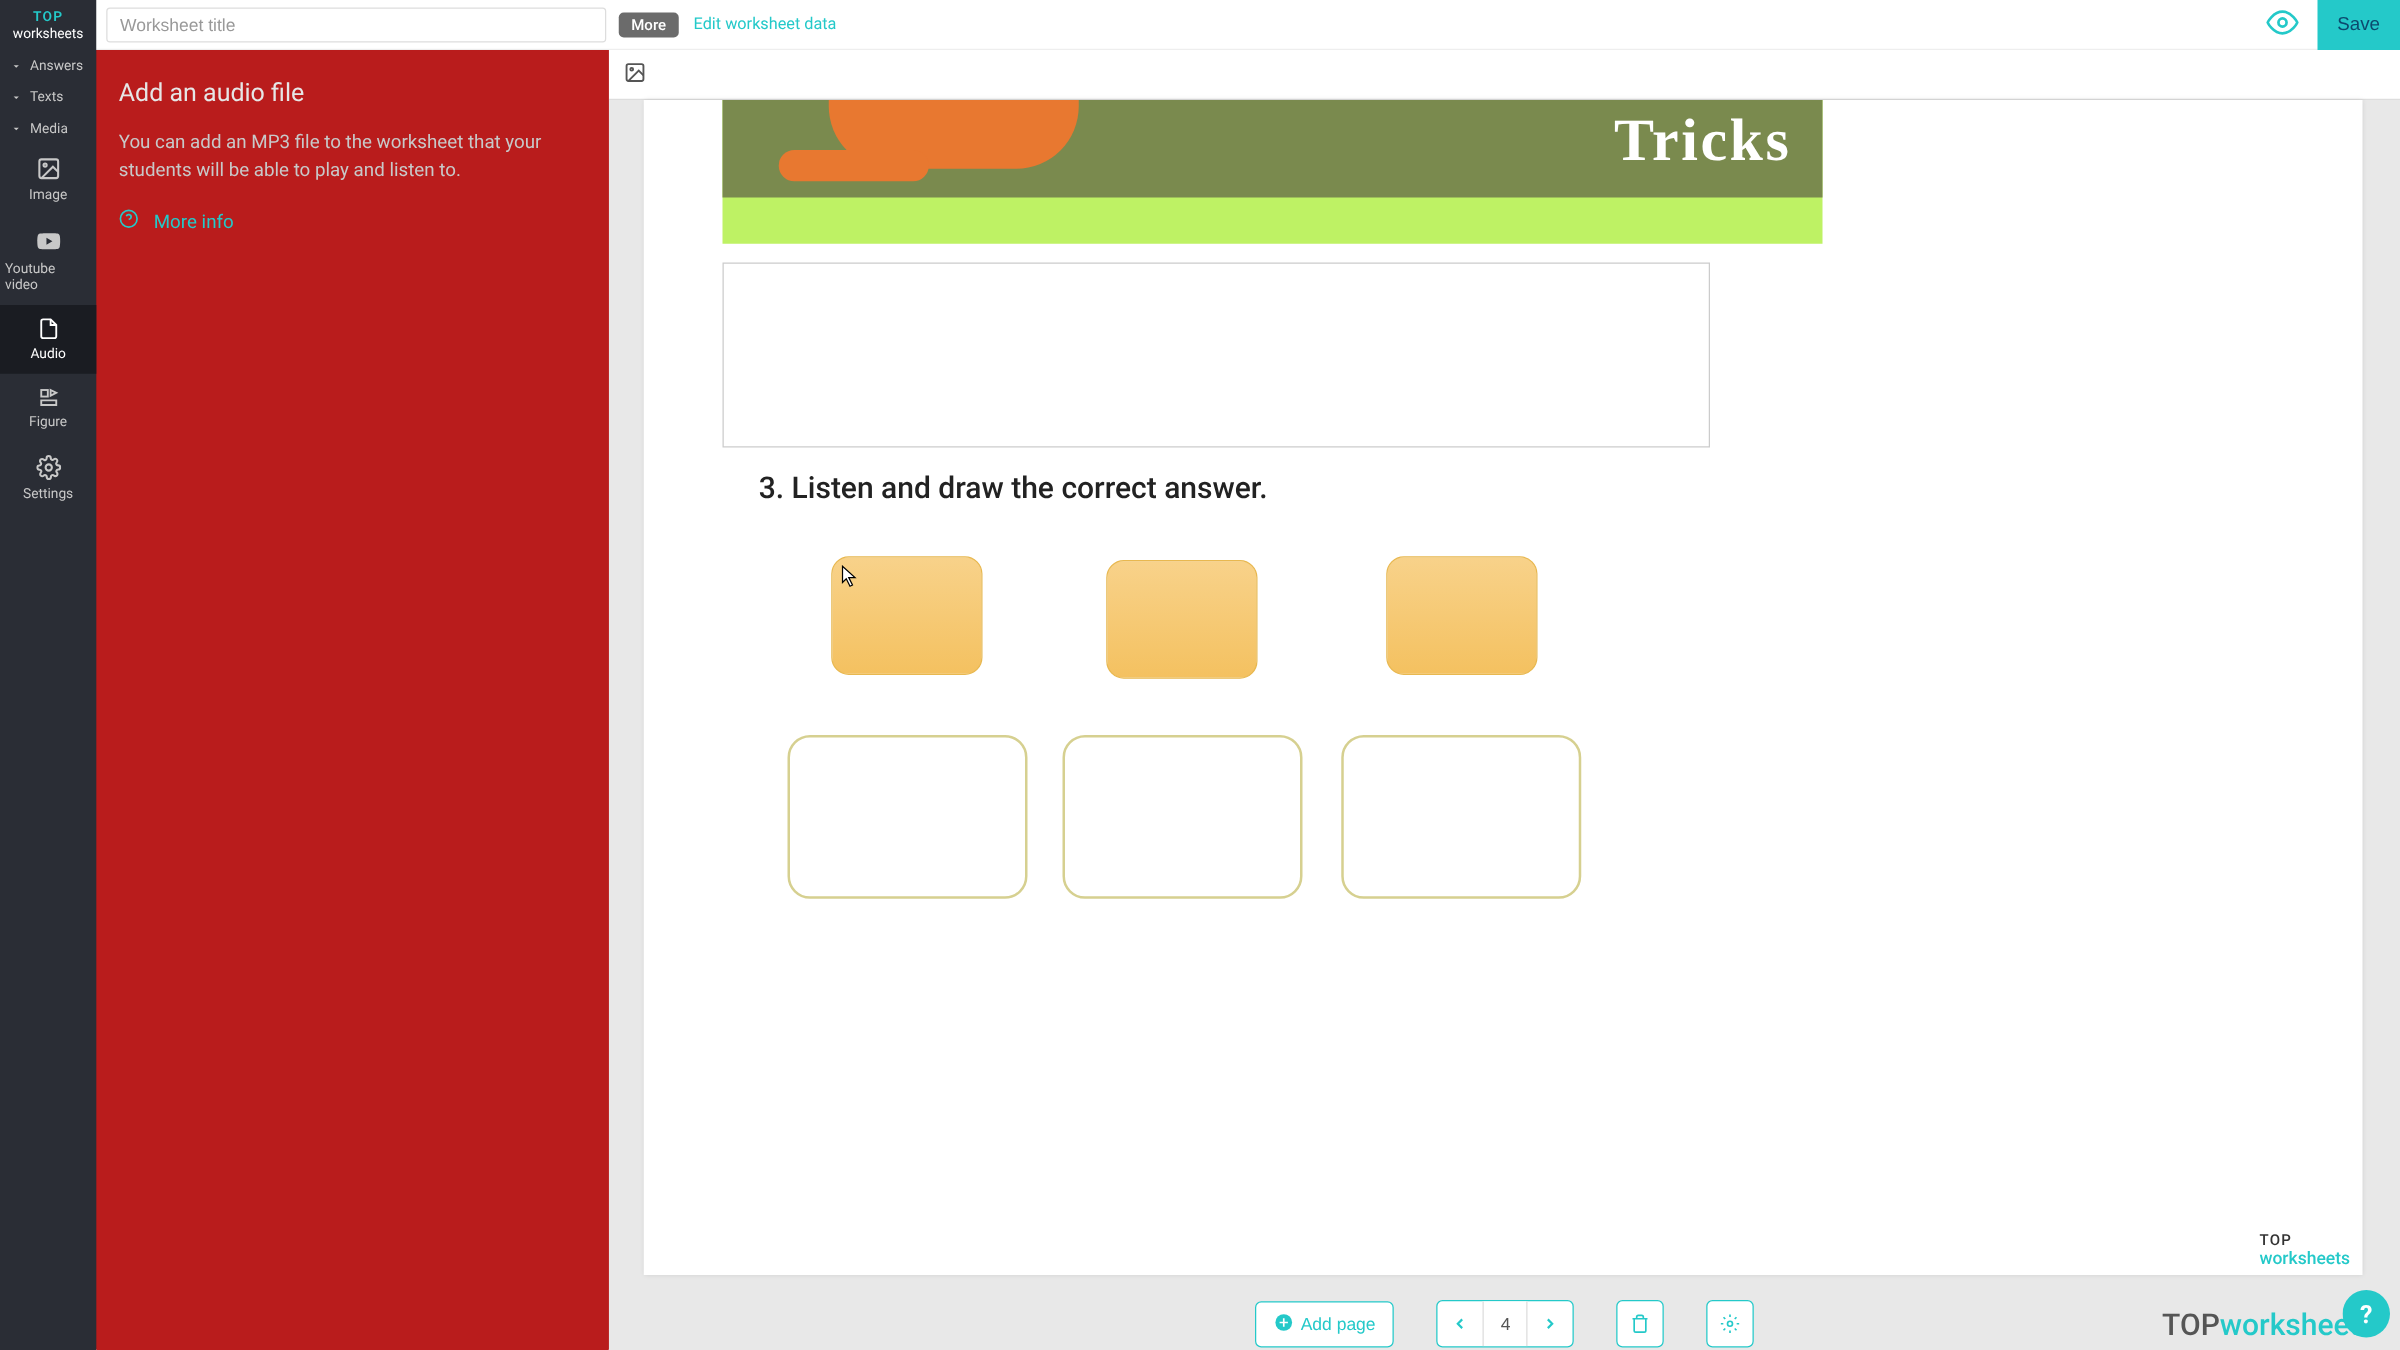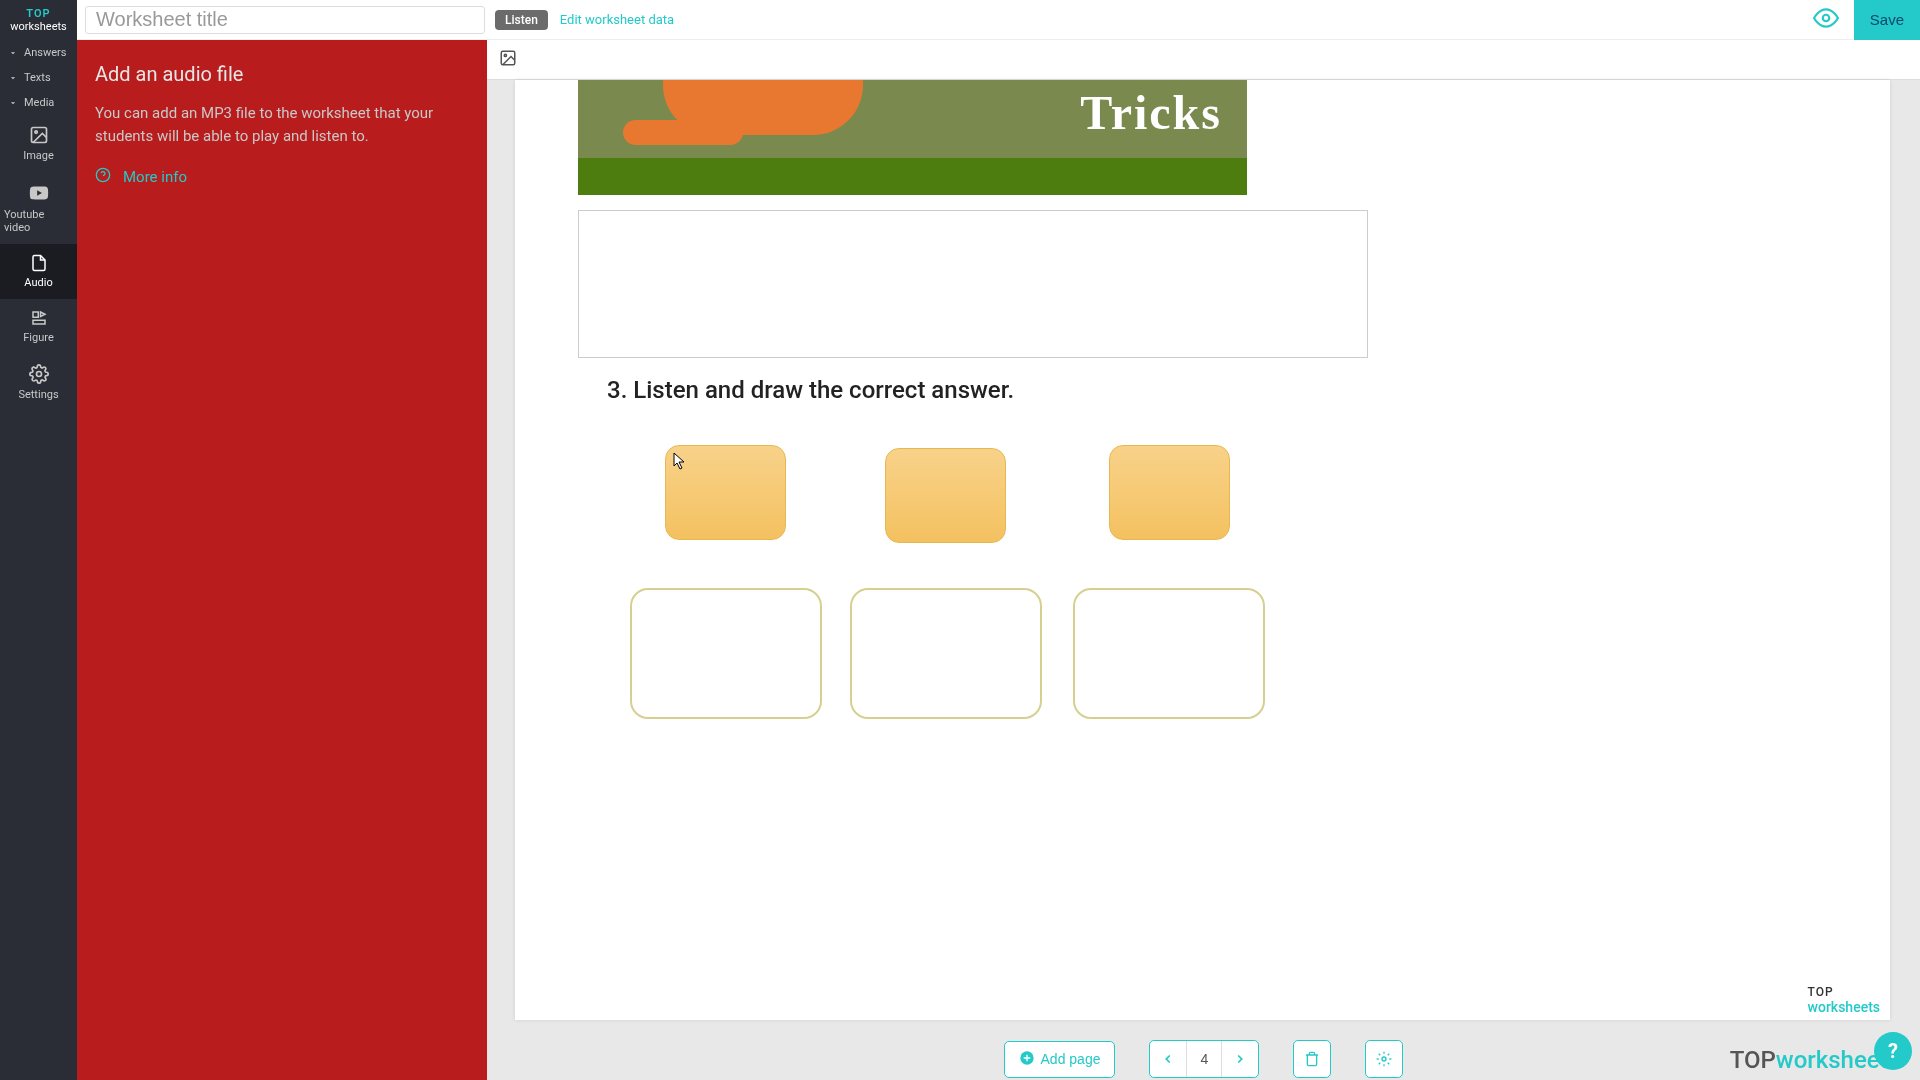--- a/index.html
+++ b/index.html
@@ -2,21 +2,21 @@
 <html><head>
 <meta charset="utf-8">
 <style>
 * { margin: 0; padding: 0; box-sizing: border-box; }
 body { font-family: -apple-system, BlinkMacSystemFont, "Segoe UI", Roboto, sans-serif; background: #e8e8e8; overflow: hidden; height: 100vh; }
 
 .topbar { position: fixed; top: 0; left: 0; right: 0; height: 40px; background: #fff; display: flex; align-items: center; z-index: 100; border-bottom: 1px solid #eee; }
 .logo { width: 77px; height: 40px; display: flex; flex-direction: column; align-items: center; justify-content: center; background: #2a2d35; color: #fff; }
 .logo .top { font-size: 11px; letter-spacing: 1px; font-weight: 600; color: #24c9c9; }
 .logo .bot { font-size: 11px; font-weight: 400; }
-.title-input { flex: 0 0 400px; height: 28px; margin-left: 8px; border: 1px solid #ddd; border-radius: 3px; padding: 0 10px; font-size: 20px; color: #555; }
+.title-input { flex: 0 0 400px; height: 28px; margin-left: 8px; border: 1px solid #ddd; border-radius: 3px; padding: 0 10px; font-size: 14px; color: #555; }
 .title-input::placeholder { color: #999; }
 .draft-badge { background: #6b6b6b; color: #fff; font-size: 12px; padding: 3px 10px; border-radius: 4px; margin-left: 10px; font-weight: 500; }
 .edit-data { color: #24c9c9; font-size: 13px; margin-left: 12px; cursor: pointer; }
 .topbar-right { margin-left: auto; display: flex; align-items: center; gap: 15px; padding-right: 0; }
 .eye-icon { color: #24c9c9; cursor: pointer; }
 .save-btn { background: #24c9c9; color: #0c4a6e; padding: 10px 16px; font-size: 15px; font-weight: 400; border: none; cursor: pointer; height: 40px; }
 
 .sidebar { position: fixed; top: 40px; left: 0; bottom: 0; width: 77px; background: #2a2d35; display: flex; flex-direction: column; z-index: 50; }
 .sidebar-item { display: flex; flex-direction: column; align-items: center; justify-content: center; padding: 10px 4px; color: #c8c8c8; font-size: 11px; cursor: pointer; gap: 4px; }
 .sidebar-item.small { flex-direction: row; justify-content: flex-start; padding: 6px 8px; gap: 6px; font-size: 11px; }
@@ -27,21 +27,21 @@
 .panel h2 { font-size: 20px; font-weight: 400; color: #e6e6e6; margin-bottom: 16px; }
 .panel p { font-size: 15px; line-height: 1.5; color: #c8c8c8; margin-bottom: 20px; }
 .more-info { color: #24c9c9; font-size: 15px; cursor: pointer; display: inline-flex; align-items: center; gap: 12px; }
 
 .canvas-area { position: fixed; top: 40px; left: 487px; right: 0; bottom: 0; background: #e8e8e8; overflow: hidden; }
 .canvas-toolbar { height: 40px; background: #fff; border-bottom: 1px solid #ddd; display: flex; align-items: center; padding: 0 12px; }
 .canvas-toolbar .ic { color: #555; cursor: pointer; }
 
 .worksheet { position: absolute; top: 40px; left: 28px; right: 30px; bottom: 60px; background: #fff; box-shadow: 0 0 4px rgba(0,0,0,0.1); overflow: hidden; }
 
-.video-block { position: absolute; top: 0; left: 63px; width: 669px; height: 115px; background: #4d7c0f; }
+.video-block { position: absolute; top: 0; left: 63px; width: 880px; height: 115px; background: #bef264; }
 .video-inner { position: absolute; top: 0; left: 0; right: 0; height: 78px; background: #7a8a4e; overflow: hidden; }
 .shape1 { position: absolute; left: 85px; top: 0; width: 200px; height: 55px; background: #e87830; border-radius: 0 0 50px 50px; }
 .shape2 { position: absolute; left: 45px; top: 40px; width: 120px; height: 25px; background: #e87830; border-radius: 50px; }
 .tricks-text { position: absolute; right: 25px; top: 5px; font-family: Georgia, serif; font-size: 48px; font-weight: 700; color: #fff; letter-spacing: 2px; }
 
 .text-block { position: absolute; top: 130px; left: 63px; width: 790px; height: 148px; border: 1px solid #ccc; background: #fff; }
 
 .question { position: absolute; top: 296px; left: 92px; font-size: 24px; font-weight: 500; color: #222; }
 
 .orange-box { position: absolute; width: 121px; height: 95px; border-radius: 14px; background: linear-gradient(#f8d28a, #f4c160); border: 1px solid #e8b850; }
@@ -74,21 +74,21 @@
 </style>
 </head>
 <body>
 
 <div class="topbar">
   <div class="logo">
     <span class="top">TOP</span>
     <span class="bot">worksheets</span>
   </div>
   <input class="title-input" placeholder="Worksheet title" style="">
-  <span class="draft-badge">Listen</span>
+  <span class="draft-badge">More</span>
   <span class="edit-data">Edit worksheet data</span>
   <div class="topbar-right">
     <span class="eye-icon">
       <svg width="26" height="26" viewBox="0 0 24 24" fill="none" stroke="currentColor" stroke-width="2">
           <path d="M1 12s4-8 11-8 11 8 11 8-4 8-11 8-11-8-11-8z"></path>
           <circle cx="12" cy="12" r="3"></circle>
         </svg>
     </span>
     <button class="save-btn">Save</button>
   </div>

